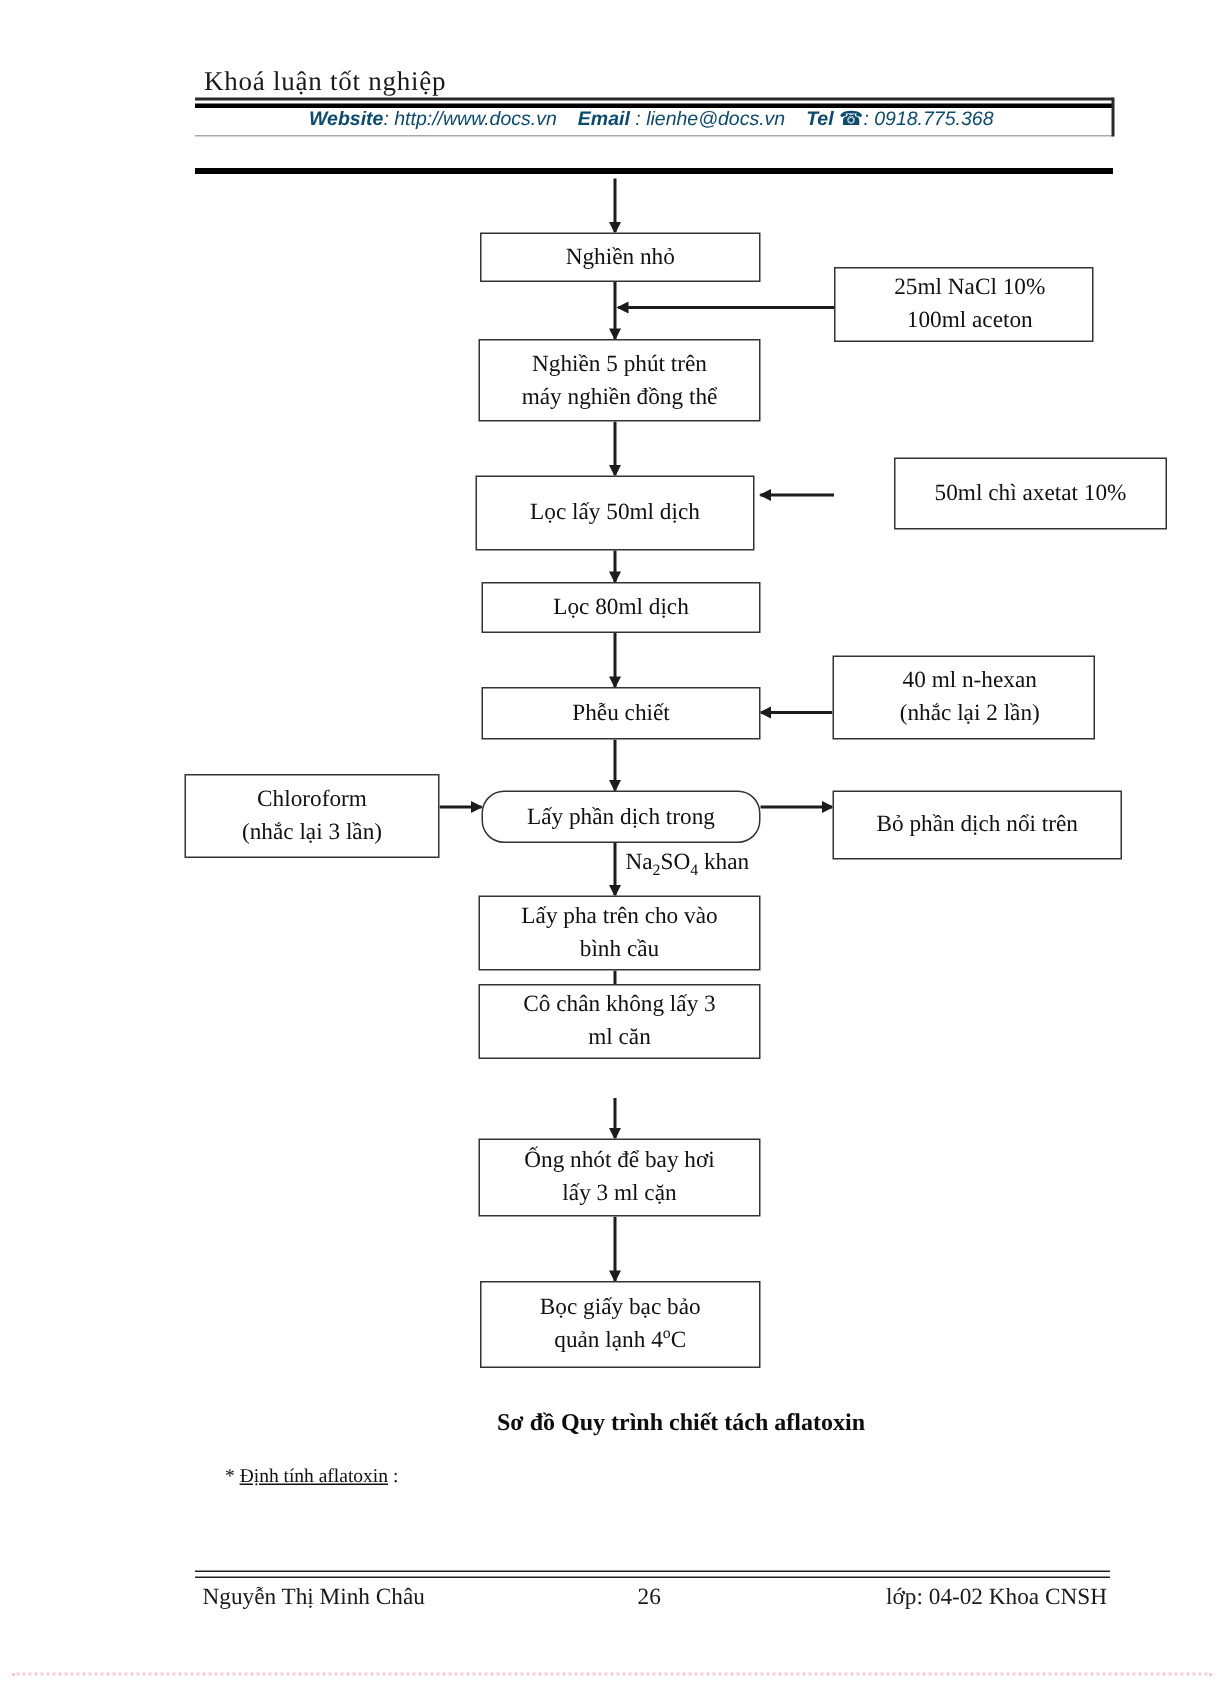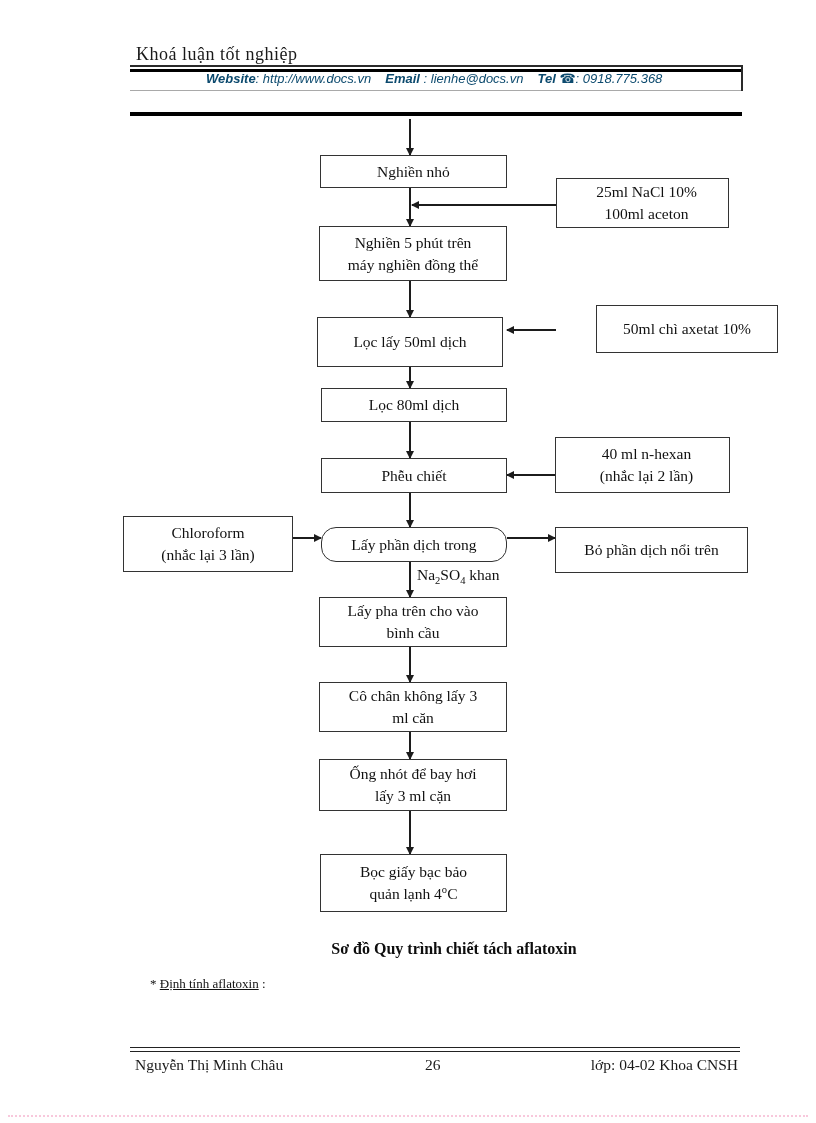--- a/index.html
+++ b/index.html
@@ -83,21 +83,21 @@
   <div class="fbox" style="left:321px;top:458px;width:186px;height:35px;">
     <div>Phễu chiết</div>
   </div>
   <div class="fbox" style="left:321px;top:527px;width:186px;height:35px;border-radius:15px;">
     <div>Lấy phần dịch trong</div>
   </div>
   <div class="fbox" style="left:319px;top:597px;width:188px;height:50px;">
     <div>Lấy pha trên cho vào</div>
     <div>bình cầu</div>
   </div>
-  <div class="fbox" style="left:319px;top:682px;width:188px;height:50px;">
+  <div class="fbox" style="left:319px;top:656px;width:188px;height:50px;">
     <div>Cô chân không lấy 3</div>
     <div>ml căn</div>
   </div>
   <div class="fbox" style="left:319px;top:759px;width:188px;height:52px;">
     <div>Ống nhót để bay hơi</div>
     <div>lấy 3 ml cặn</div>
   </div>
   <div class="fbox" style="left:320px;top:854px;width:187px;height:58px;">
     <div>Bọc giấy bạc bảo</div>
     <div><span>quản lạnh 4</span><sup>o</sup><span>C</span></div>

